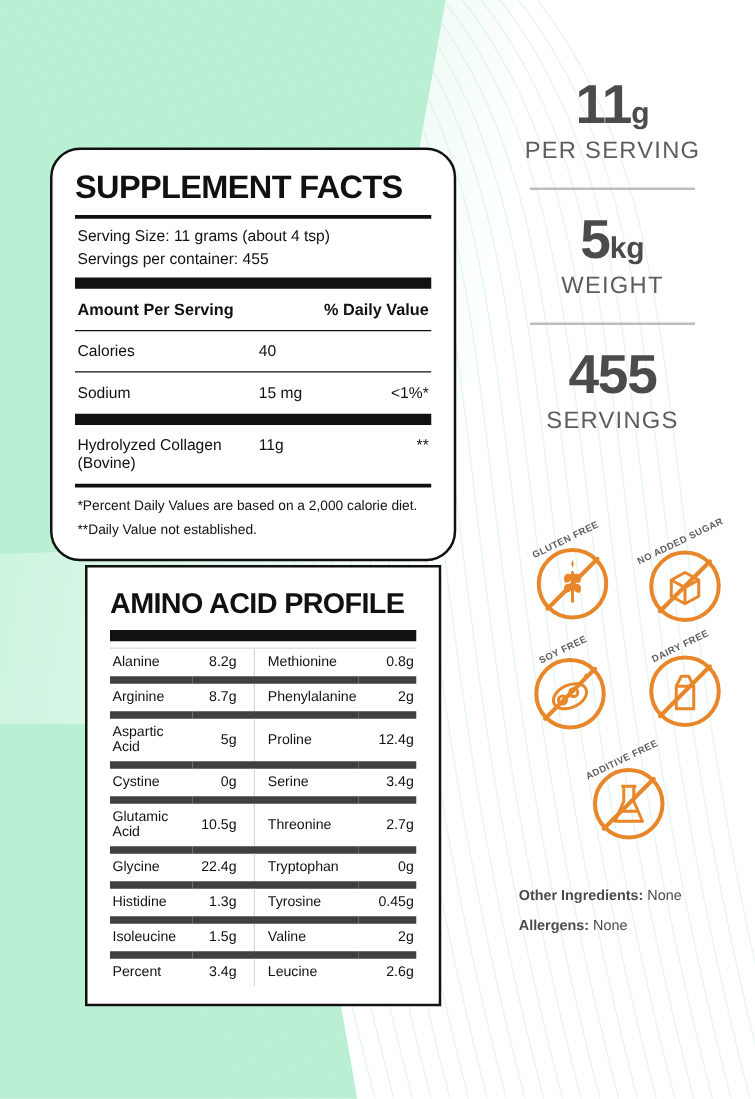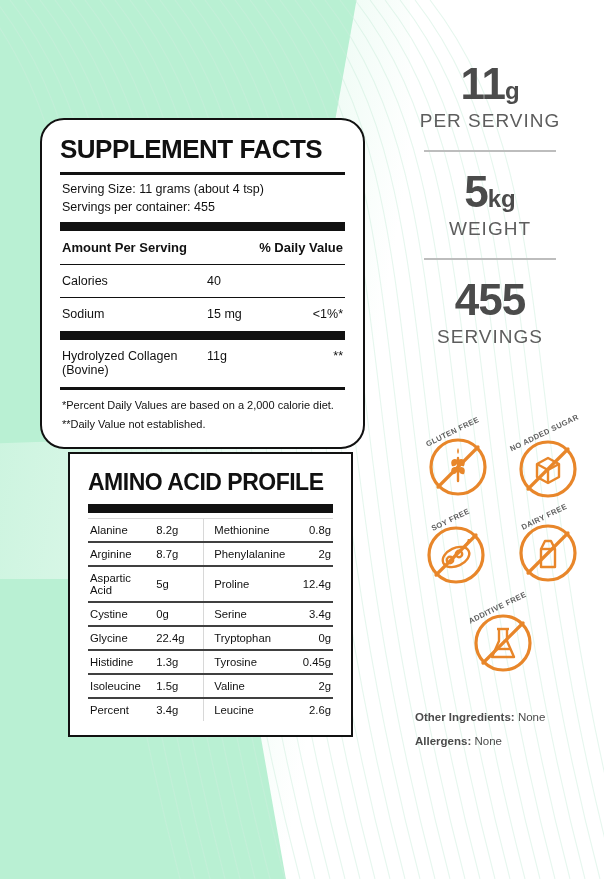--- a/index.html
+++ b/index.html
@@ -84,25 +84,25 @@
 
   .footnote { font-size: 11px; color: #111; line-height: 1.45; padding: 3px 2px 0 2px; }
 
   
   .amt-per { font-size: 13px; color: #111; padding: 4px 2px 6px 2px; }
   .amino-table { width: 100%; border-collapse: collapse; }
   .amino-table td {
     font-size: 11.3px;
     color: #111;
     padding: 5px 2px;
-    border-top: 2px solid #404040;
+    border-top: 6px solid #404040;
   }
   .amino-table tr:first-child td { border-top: 1px solid #d8d8d8; }
   .amino-table td.name { width: 29%; }
-  .amino-table td.value { width: 21%; padding-right: 14px; }
+  .amino-table td.value { width: 21%; text-align: right; padding-right: 14px; }
   .amino-table td.name2 { width: 29%; padding-left: 10px; border-left: 1px solid #d8d8d8; }
   .amino-table td.value2 { width: 21%; text-align: right; }
 
   
   .stats { position: absolute; left: 400px; top: 60px; width: 180px; text-align: center; }
   .stat-num {
     font-size: 44px;
     font-weight: 700;
     color: #4b4b4b;
     letter-spacing: -1px;
@@ -262,20 +262,26 @@
           <td class="name2">Proline</td>
           <td class="value2">12.4g</td>
         </tr>
         <tr>
           <td class="name">Cystine</td>
           <td class="value">0g</td>
           <td class="name2">Serine</td>
           <td class="value2">3.4g</td>
         </tr>
         <tr>
+          <td class="name">Glutamic Acid</td>
+          <td class="value">10.5g</td>
+          <td class="name2">Threonine</td>
+          <td class="value2">2.7g</td>
+        </tr>
+        <tr>
           <td class="name">Glycine</td>
           <td class="value">22.4g</td>
           <td class="name2">Tryptophan</td>
           <td class="value2">0g</td>
         </tr>
         <tr>
           <td class="name">Histidine</td>
           <td class="value">1.3g</td>
           <td class="name2">Tyrosine</td>
           <td class="value2">0.45g</td>

